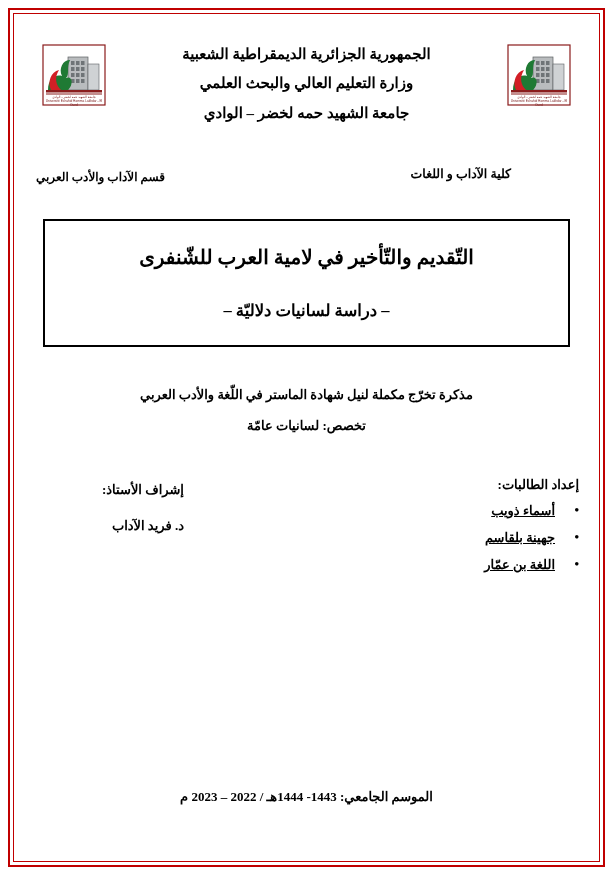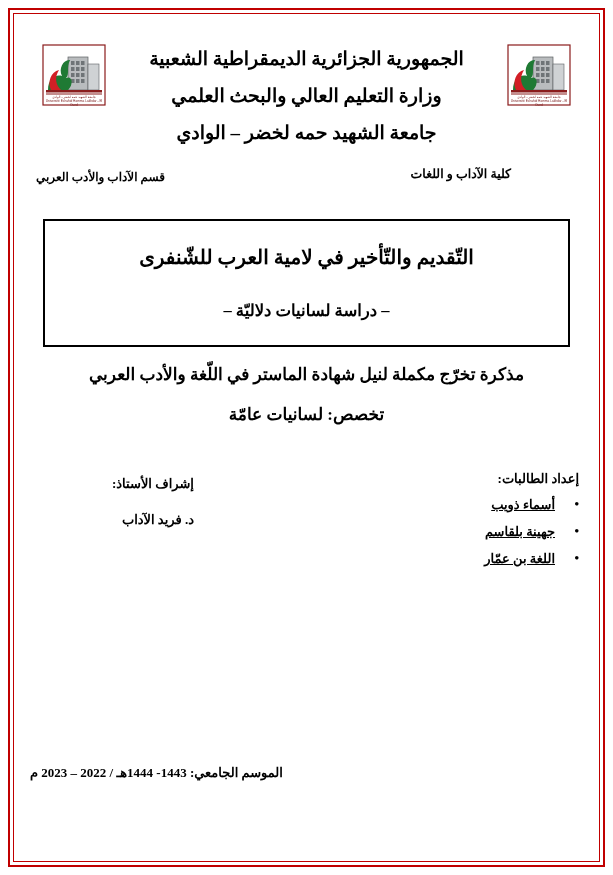--- a/index.html
+++ b/index.html
@@ -49,21 +49,21 @@
   .header-row {
     position: relative;
     height: 92px;
   }
   .header-center {
     position: absolute;
     left: 0;
     right: 0;
     top: 18px;
     text-align: center;
-    font-size: 19px;
+    font-size: 15px;
     font-weight: bold;
     line-height: 1.95;
     color: #000;
   }
   .header-center div { white-space: nowrap; }
 
   .logo {
     position: absolute;
     top: 22px;
     width: 64px;
@@ -99,21 +99,21 @@
   }
   .fac-left {
     position: absolute;
     left: 6px;
     top: 4px;
     font-size: 12px;
   }
 
   
   .title-box {
-    margin: 31px 13px 8px 13px;
+    margin: 31px 13px 0 13px;
     border: 2.5px solid #000;
     padding: 22px 10px 24px 10px;
     text-align: center;
   }
   .title-main {
     font-size: 20px;
     font-weight: bold;
     letter-spacing: 0.5px;
     color: #000;
     line-height: 1.4;
@@ -121,22 +121,23 @@
   .title-sub {
     margin-top: 30px;
     font-size: 16.5px;
     font-weight: bold;
     color: #000;
     letter-spacing: 1px;
   }
 
   
   .memoire {
-    text-align: center;
-    font-size: 17px;
+    margin-top: 33px;
+    text-align: center;
+    font-size: 13px;
     font-weight: bold;
     line-height: 2.35;
   }
 
   
   .people {
     position: relative;
     margin-top: 36px;
     height: 130px;
   }
@@ -150,21 +151,21 @@
   }
   .people-left {
     position: absolute;
     left: 72px;
     top: 0;
     text-align: right;
     font-size: 13px;
     font-weight: bold;
     line-height: 2.0;
   }
-  .people-heading { margin-bottom: 10px; margin-left: 10px; }
+  .people-heading { margin-bottom: 10px; }
   .student-list {
     list-style: none;
     margin: 0;
     padding: 0;
     text-decoration: underline;
   }
   .student-list li {
     position: relative;
     padding-right: 24px;
     margin-bottom: 11px;
@@ -177,22 +178,22 @@
     right: 0;
     top: -1px;
     font-size: 13px;
   }
 
   
   .year {
     position: absolute;
     left: 0;
     right: 0;
-    bottom: 72px;
-    text-align: left;
+    bottom: 48px;
+    text-align: center;
     font-size: 13px;
     font-weight: bold;
   }
 </style>
 </head>
 <body>
 
 <div class="page">
 
   <div class="frame-outer"></div>

